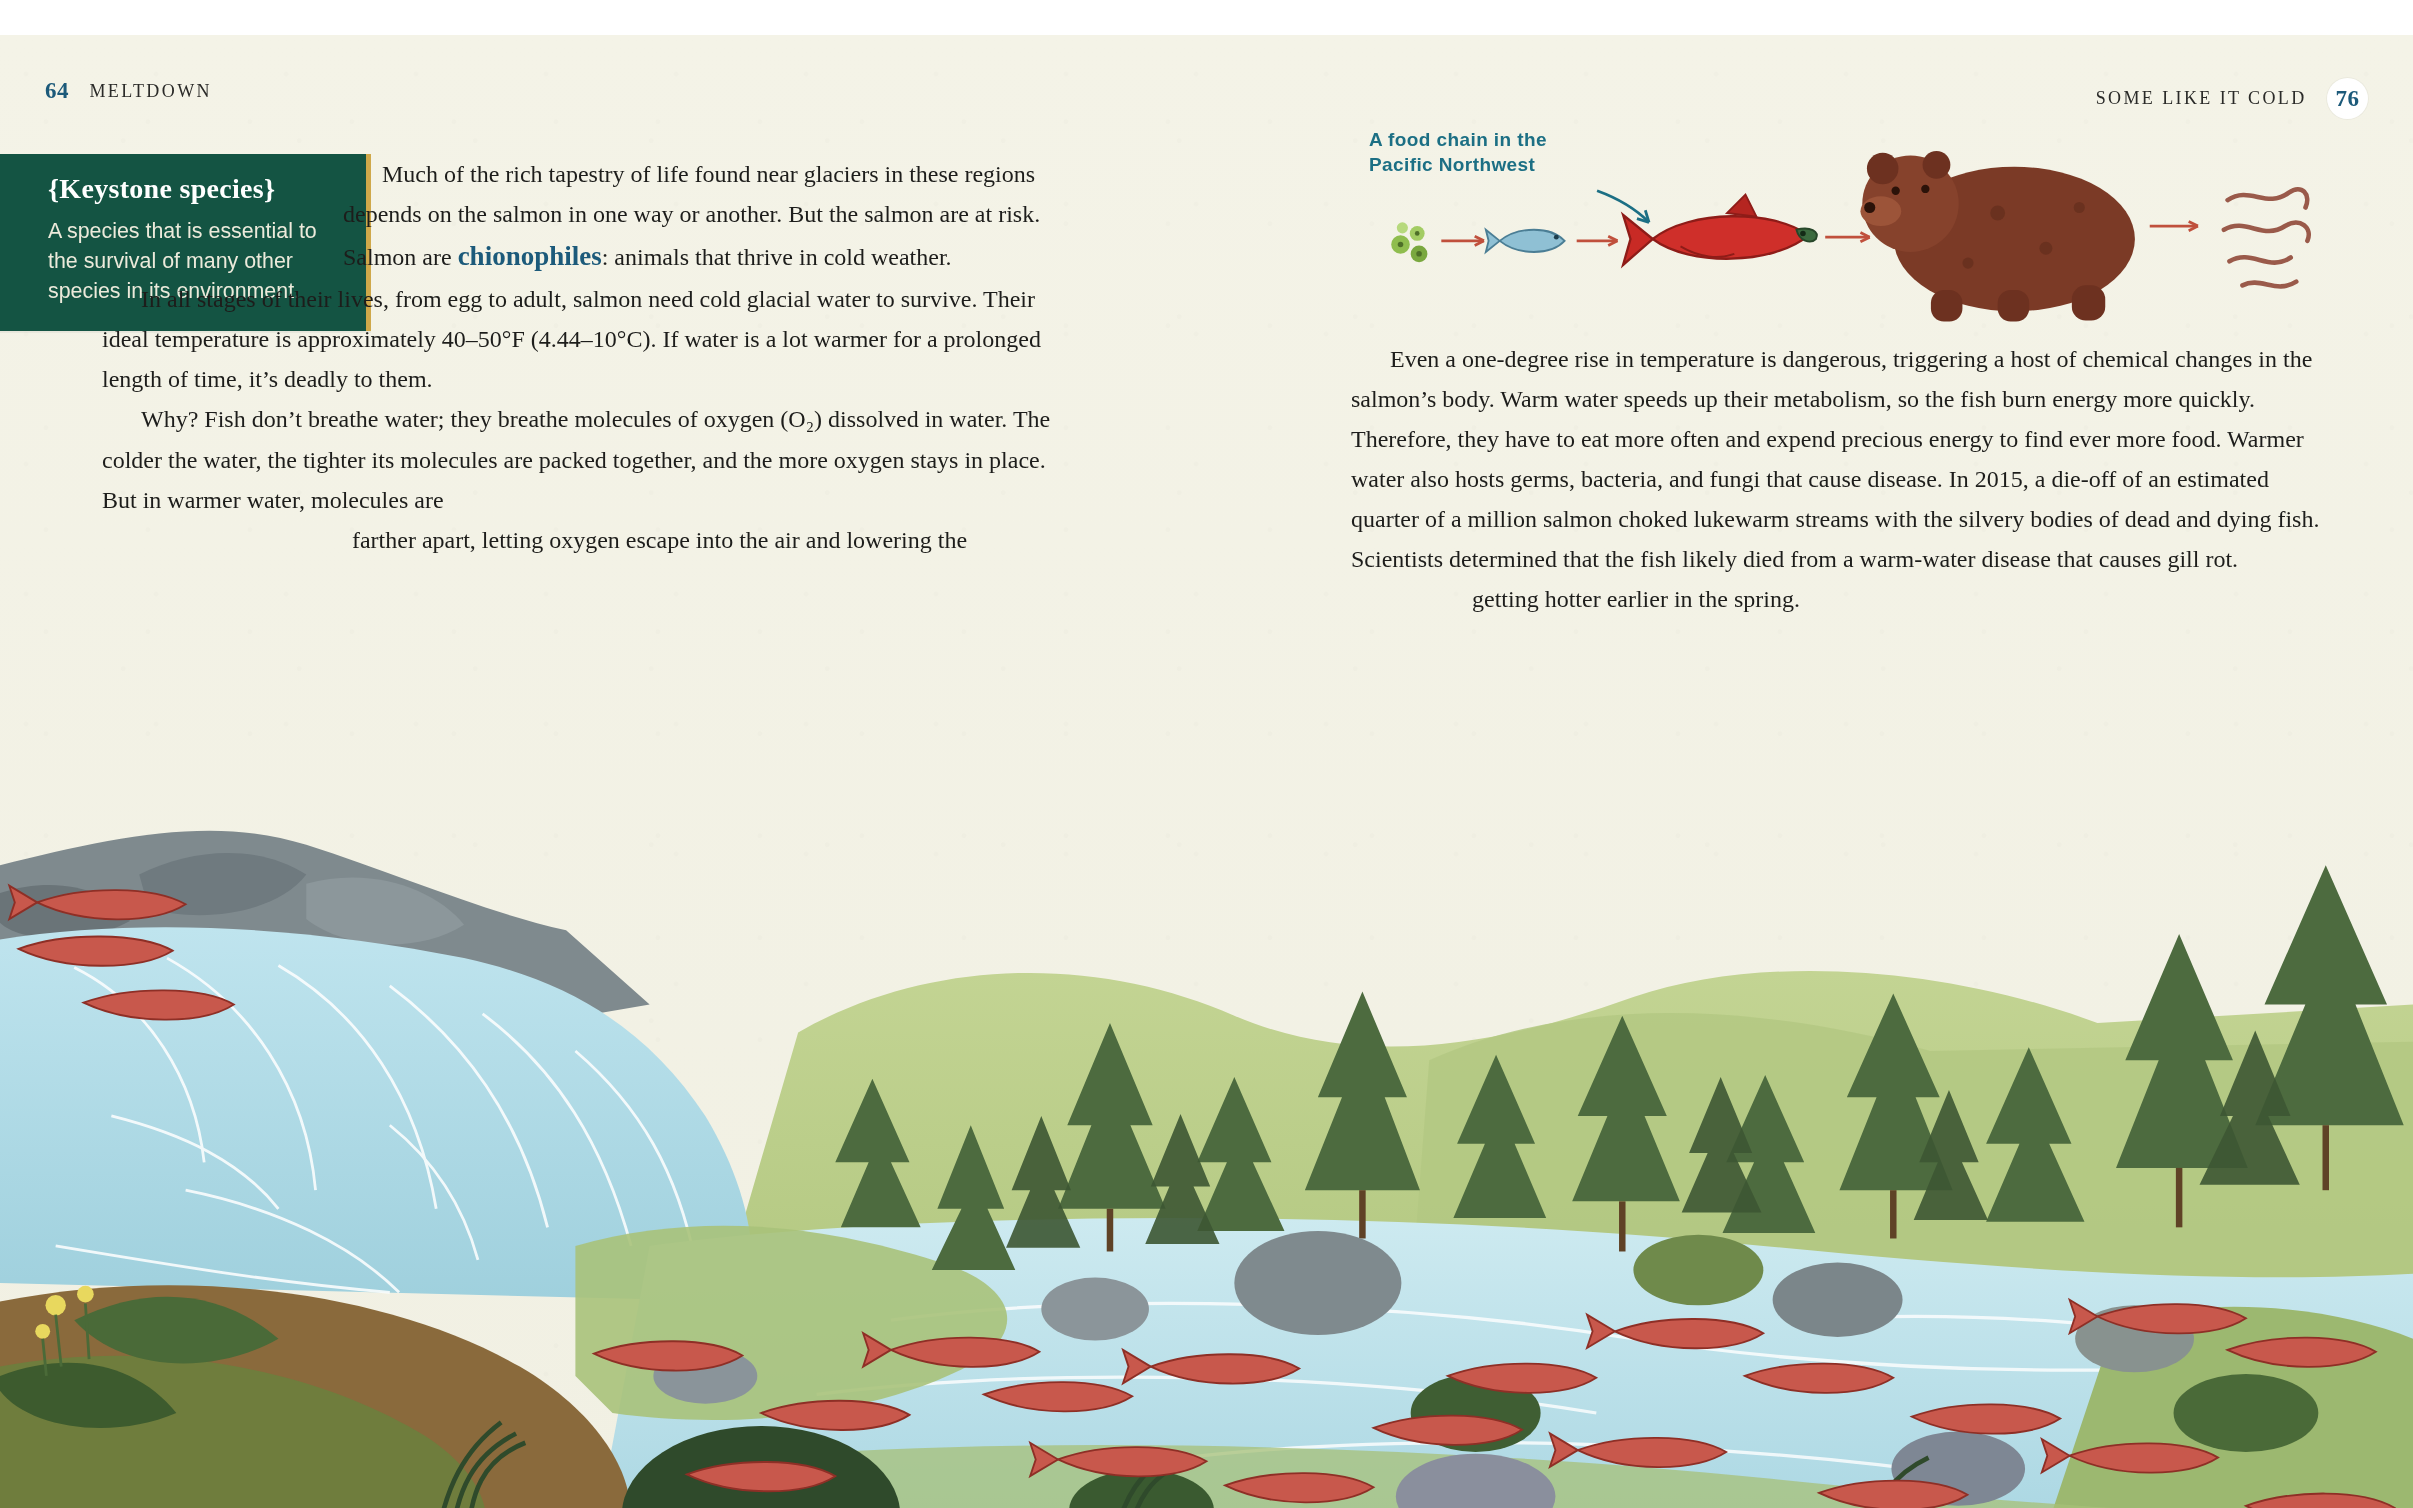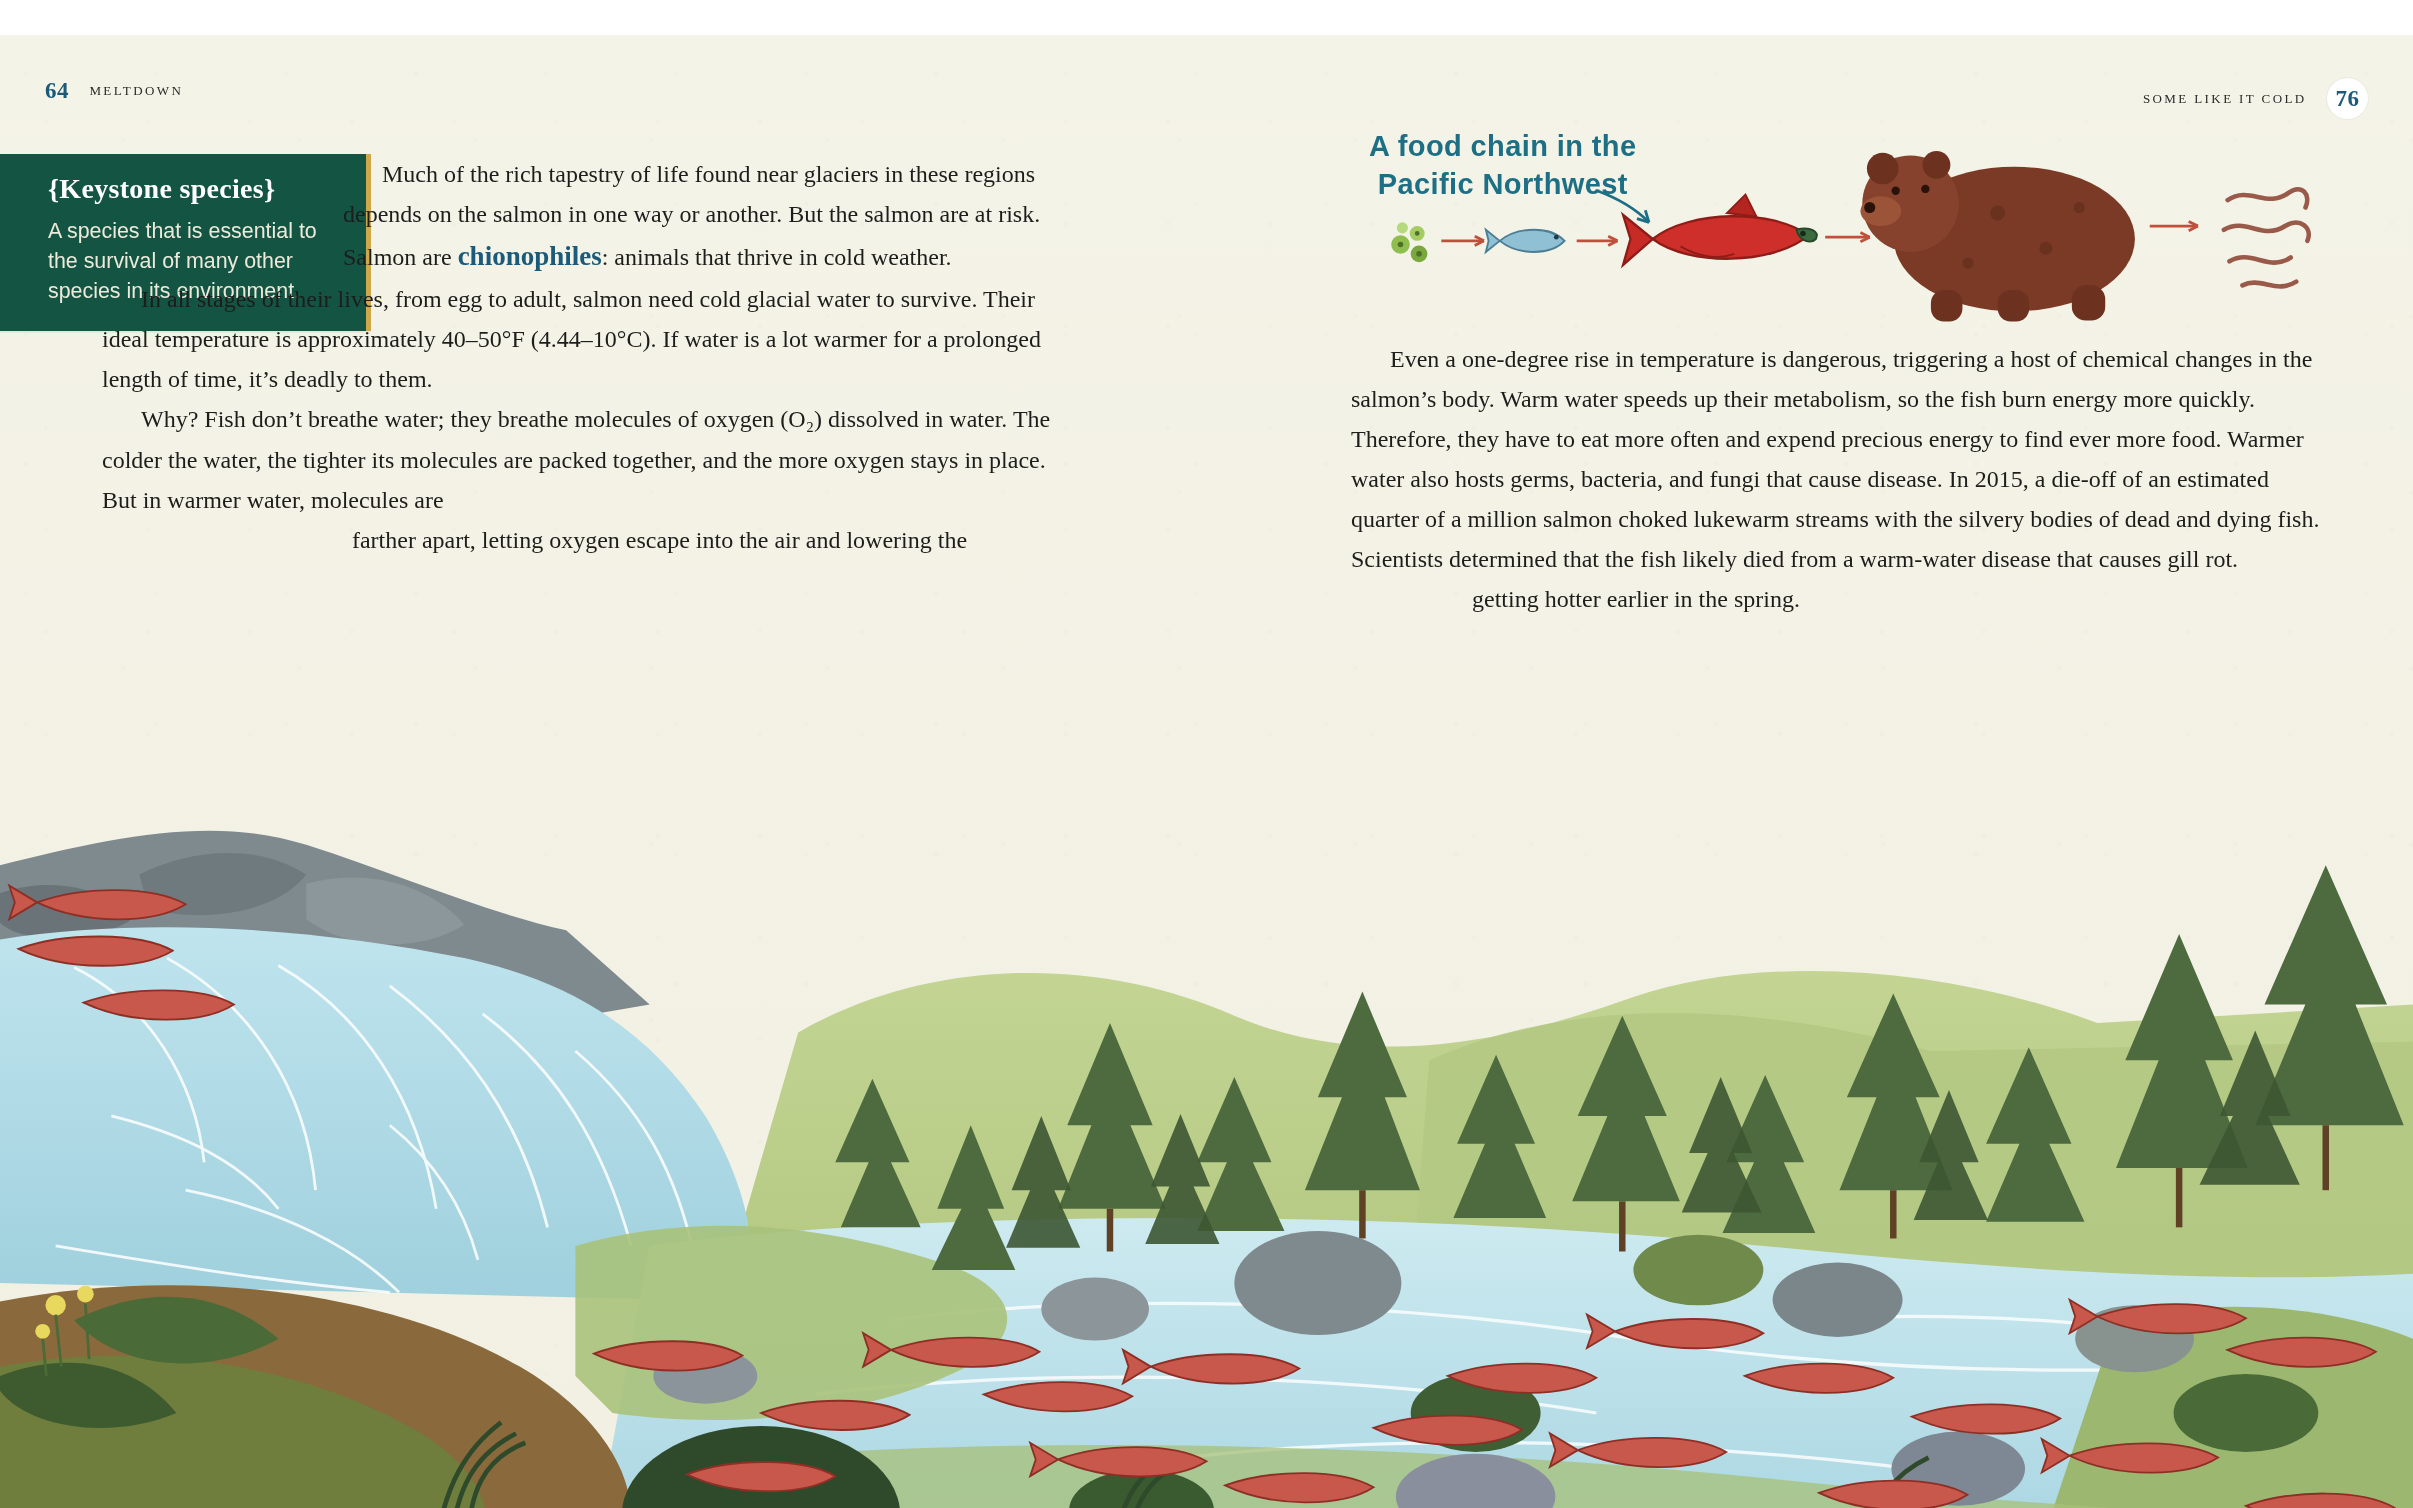--- a/index.html
+++ b/index.html
@@ -53,21 +53,21 @@
     width: 41px;
     height: 41px;
     border-radius: 50%;
     background: #ffffff;
     display: flex;
     align-items: center;
     justify-content: center;
     box-shadow: 0 0 0 0.9px rgba(0,0,0,0.04);
   }
   .runhead {
-    font-size: 13px;
+    font-size: 18px;
     letter-spacing: 2.4px;
     color: #2a2a28;
     text-transform: uppercase;
     font-family: "Liberation Serif", serif;
   }
   
   #keystone {
     position: absolute;
     left: 0;
     top: 119px;
@@ -124,26 +124,25 @@
   #lc-3 { margin-left: 0; width: 965px; }
   #lc-5 { margin-left: 149px; width: 817px; text-align: center; }
   #lc-6 { margin-left: 334px; width: 631px; text-align: center; }
   #rc-tail { margin-left: 121px; width: 724px; }
   
   #foodchain-label {
     position: absolute;
     left: 1369px;
     top: 93px;
     font-family: "Liberation Sans", sans-serif;
-    font-size: 29px;
+    font-size: 19px;
     line-height: 1.3;
     color: #1c6f84;
     font-weight: bold;
     letter-spacing: 0.4px;
-    text-align: center;
   }
   #foodchain {
     position: absolute;
     left: 1374px;
     top: 102px;
     width: 984px;
     height: 204px;
   }
   
   #illustration {

